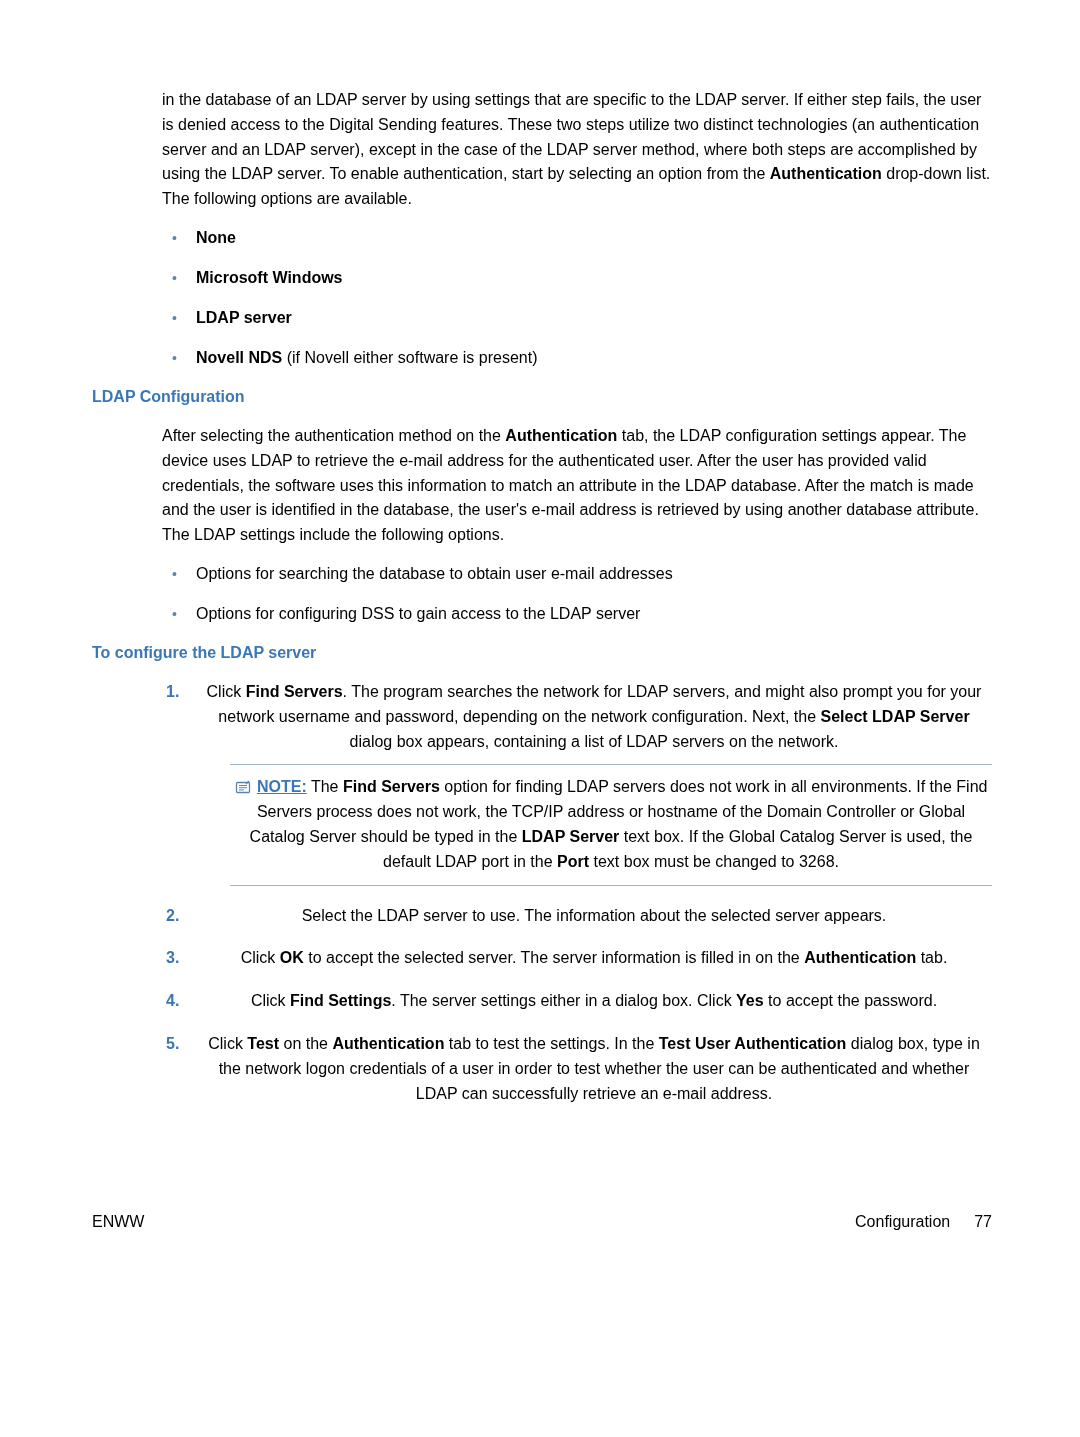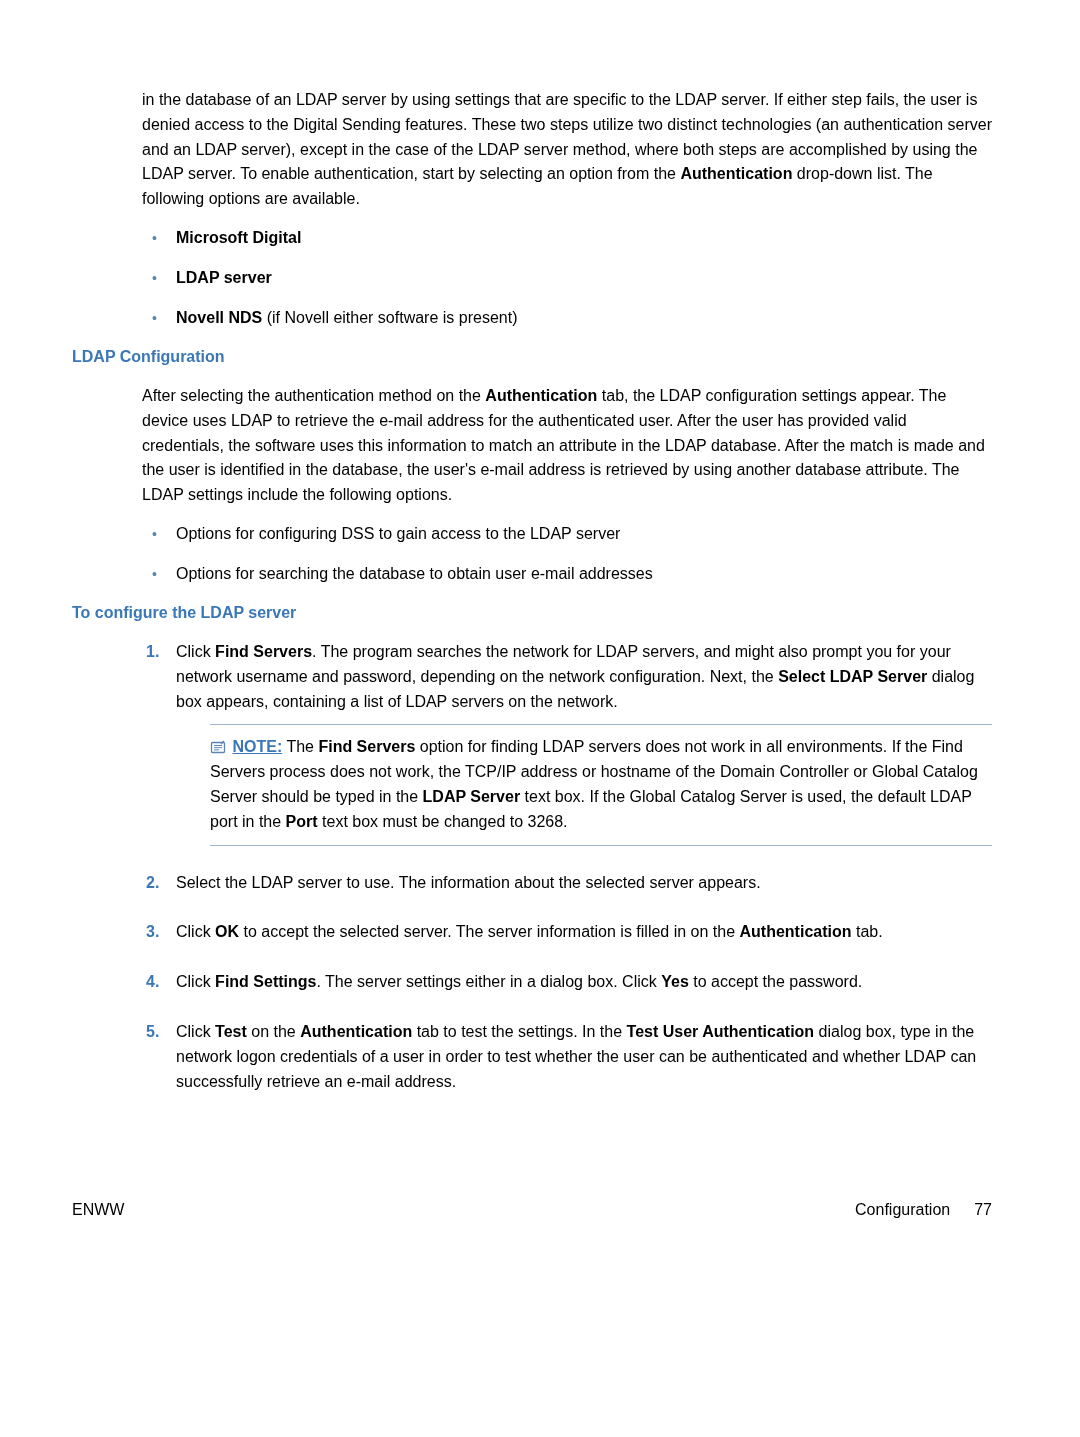--- a/index.html
+++ b/index.html
@@ -4,21 +4,21 @@
 <style>
   body {
     margin: 0;
     padding: 0;
     background: #fff;
     font-family: Arial, Helvetica, sans-serif;
     color: #000;
     width: 1080px;
   }
   .page {
-    padding: 88px 88px 60px 72px;
+    padding: 88px 88px 60px 92px;
     box-sizing: border-box;
   }
   .body-text {
     font-size: 16px;
     line-height: 1.55;
     margin-left: 70px;
   }
   p {
     margin: 0 0 14px 0;
   }
@@ -45,24 +45,25 @@
   }
   ol.steps {
     list-style: none;
     padding: 0;
     margin: 10px 0 18px 0;
     counter-reset: step;
   }
   ol.steps > li {
     position: relative;
     padding-left: 34px;
-    margin-bottom: 25px;
+    margin-bottom: 18px;
     font-size: 16px;
     line-height: 1.55;
     counter-increment: step;
+    text-align: center;
   }
   ol.steps > li::before {
     content: counter(step) ".";
     position: absolute;
     left: 4px;
     top: 0;
     color: #3a77b7;
     font-size: 16px;
     font-weight: bold;
   }
@@ -115,36 +116,37 @@
 <body>
 
 <div class="page">
 
   <div class="body-text">
     <p>
       <span>in the database of an LDAP server by using settings that are specific to the LDAP server. If either step fails, the user is denied access to the Digital Sending features. These two steps utilize two distinct technologies (an authentication server and an LDAP server), except in the case of the LDAP server method, where both steps are accomplished by using the LDAP server. To enable authentication, start by selecting an option from the </span><b>Authentication</b><span> drop-down list. The following options are available.</span>
     </p>
 
     <ul class="bullets">
-      <li><b>Microsoft Digital</b></li>
+      <li><b>None</b></li>
+      <li><b>Microsoft Windows</b></li>
       <li><b>LDAP server</b></li>
       <li><b>Novell NDS</b><span> (if Novell either software is present)</span></li>
     </ul>
   </div>
 
   <div class="h3">LDAP Configuration</div>
 
   <div class="body-text">
     <p>
       <span>After selecting the authentication method on the </span><b>Authentication</b><span> tab, the LDAP configuration settings appear. The device uses LDAP to retrieve the e-mail address for the authenticated user. After the user has provided valid credentials, the software uses this information to match an attribute in the LDAP database. After the match is made and the user is identified in the database, the user's e-mail address is retrieved by using another database attribute. The LDAP settings include the following options.</span>
     </p>
 
     <ul class="bullets">
+      <li>Options for searching the database to obtain user e-mail addresses</li>
       <li>Options for configuring DSS to gain access to the LDAP server</li>
-      <li>Options for searching the database to obtain user e-mail addresses</li>
     </ul>
   </div>
 
   <div class="h3">To configure the LDAP server</div>
 
   <div class="body-text">
     <ol class="steps">
       <li>
         <span>Click </span><b>Find Servers</b><span>. The program searches the network for LDAP servers, and might also prompt you for your network username and password, depending on the network configuration. Next, the </span><b>Select LDAP Server</b><span> dialog box appears, containing a list of LDAP servers on the network.</span>
 

